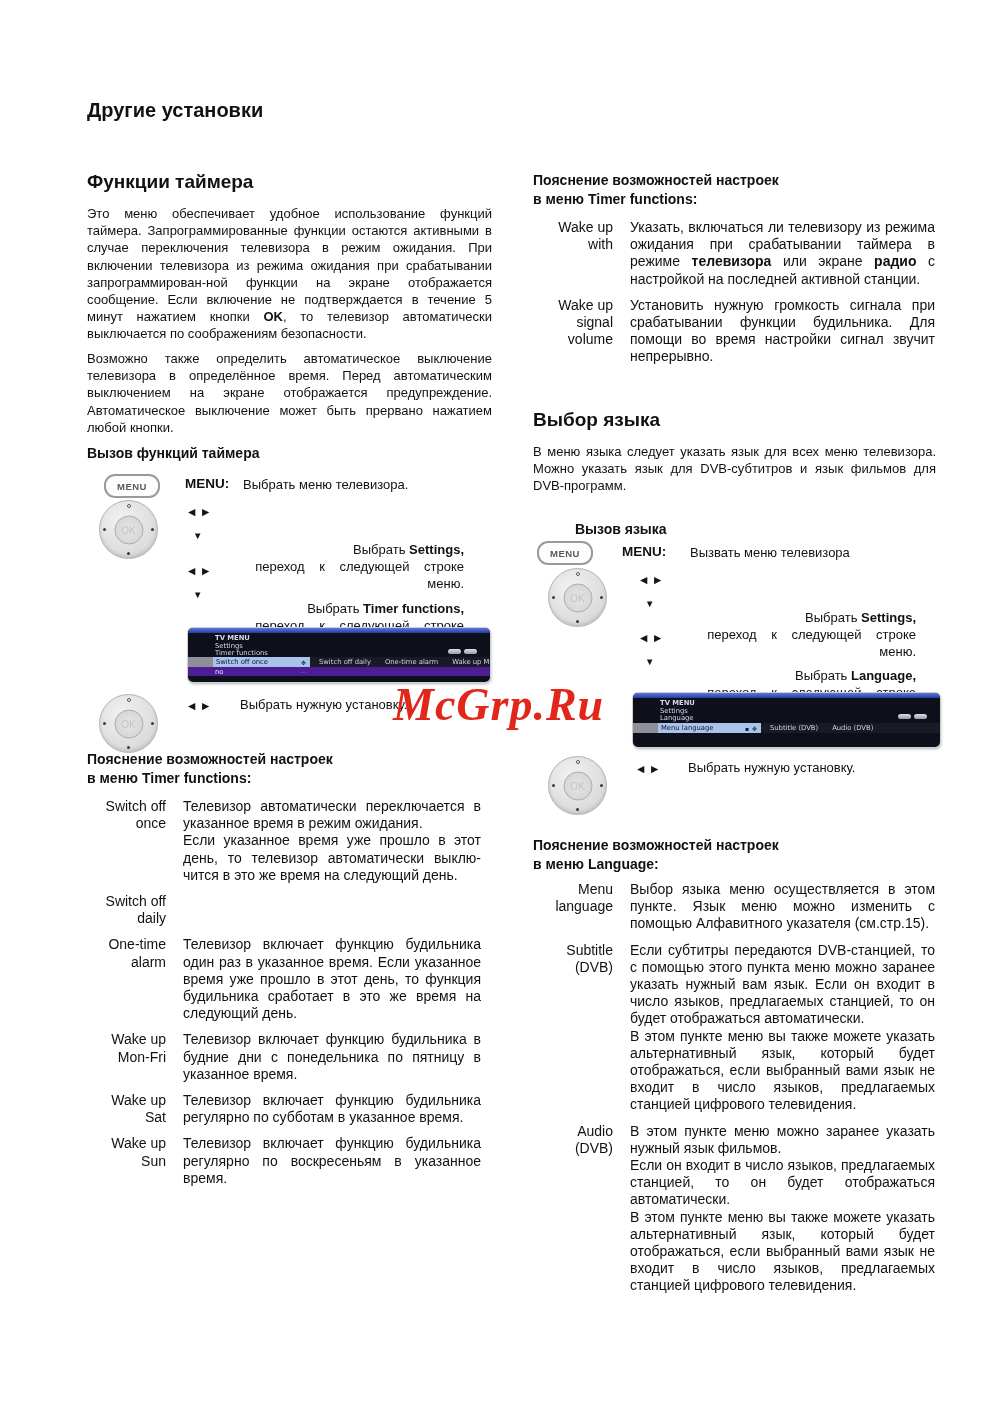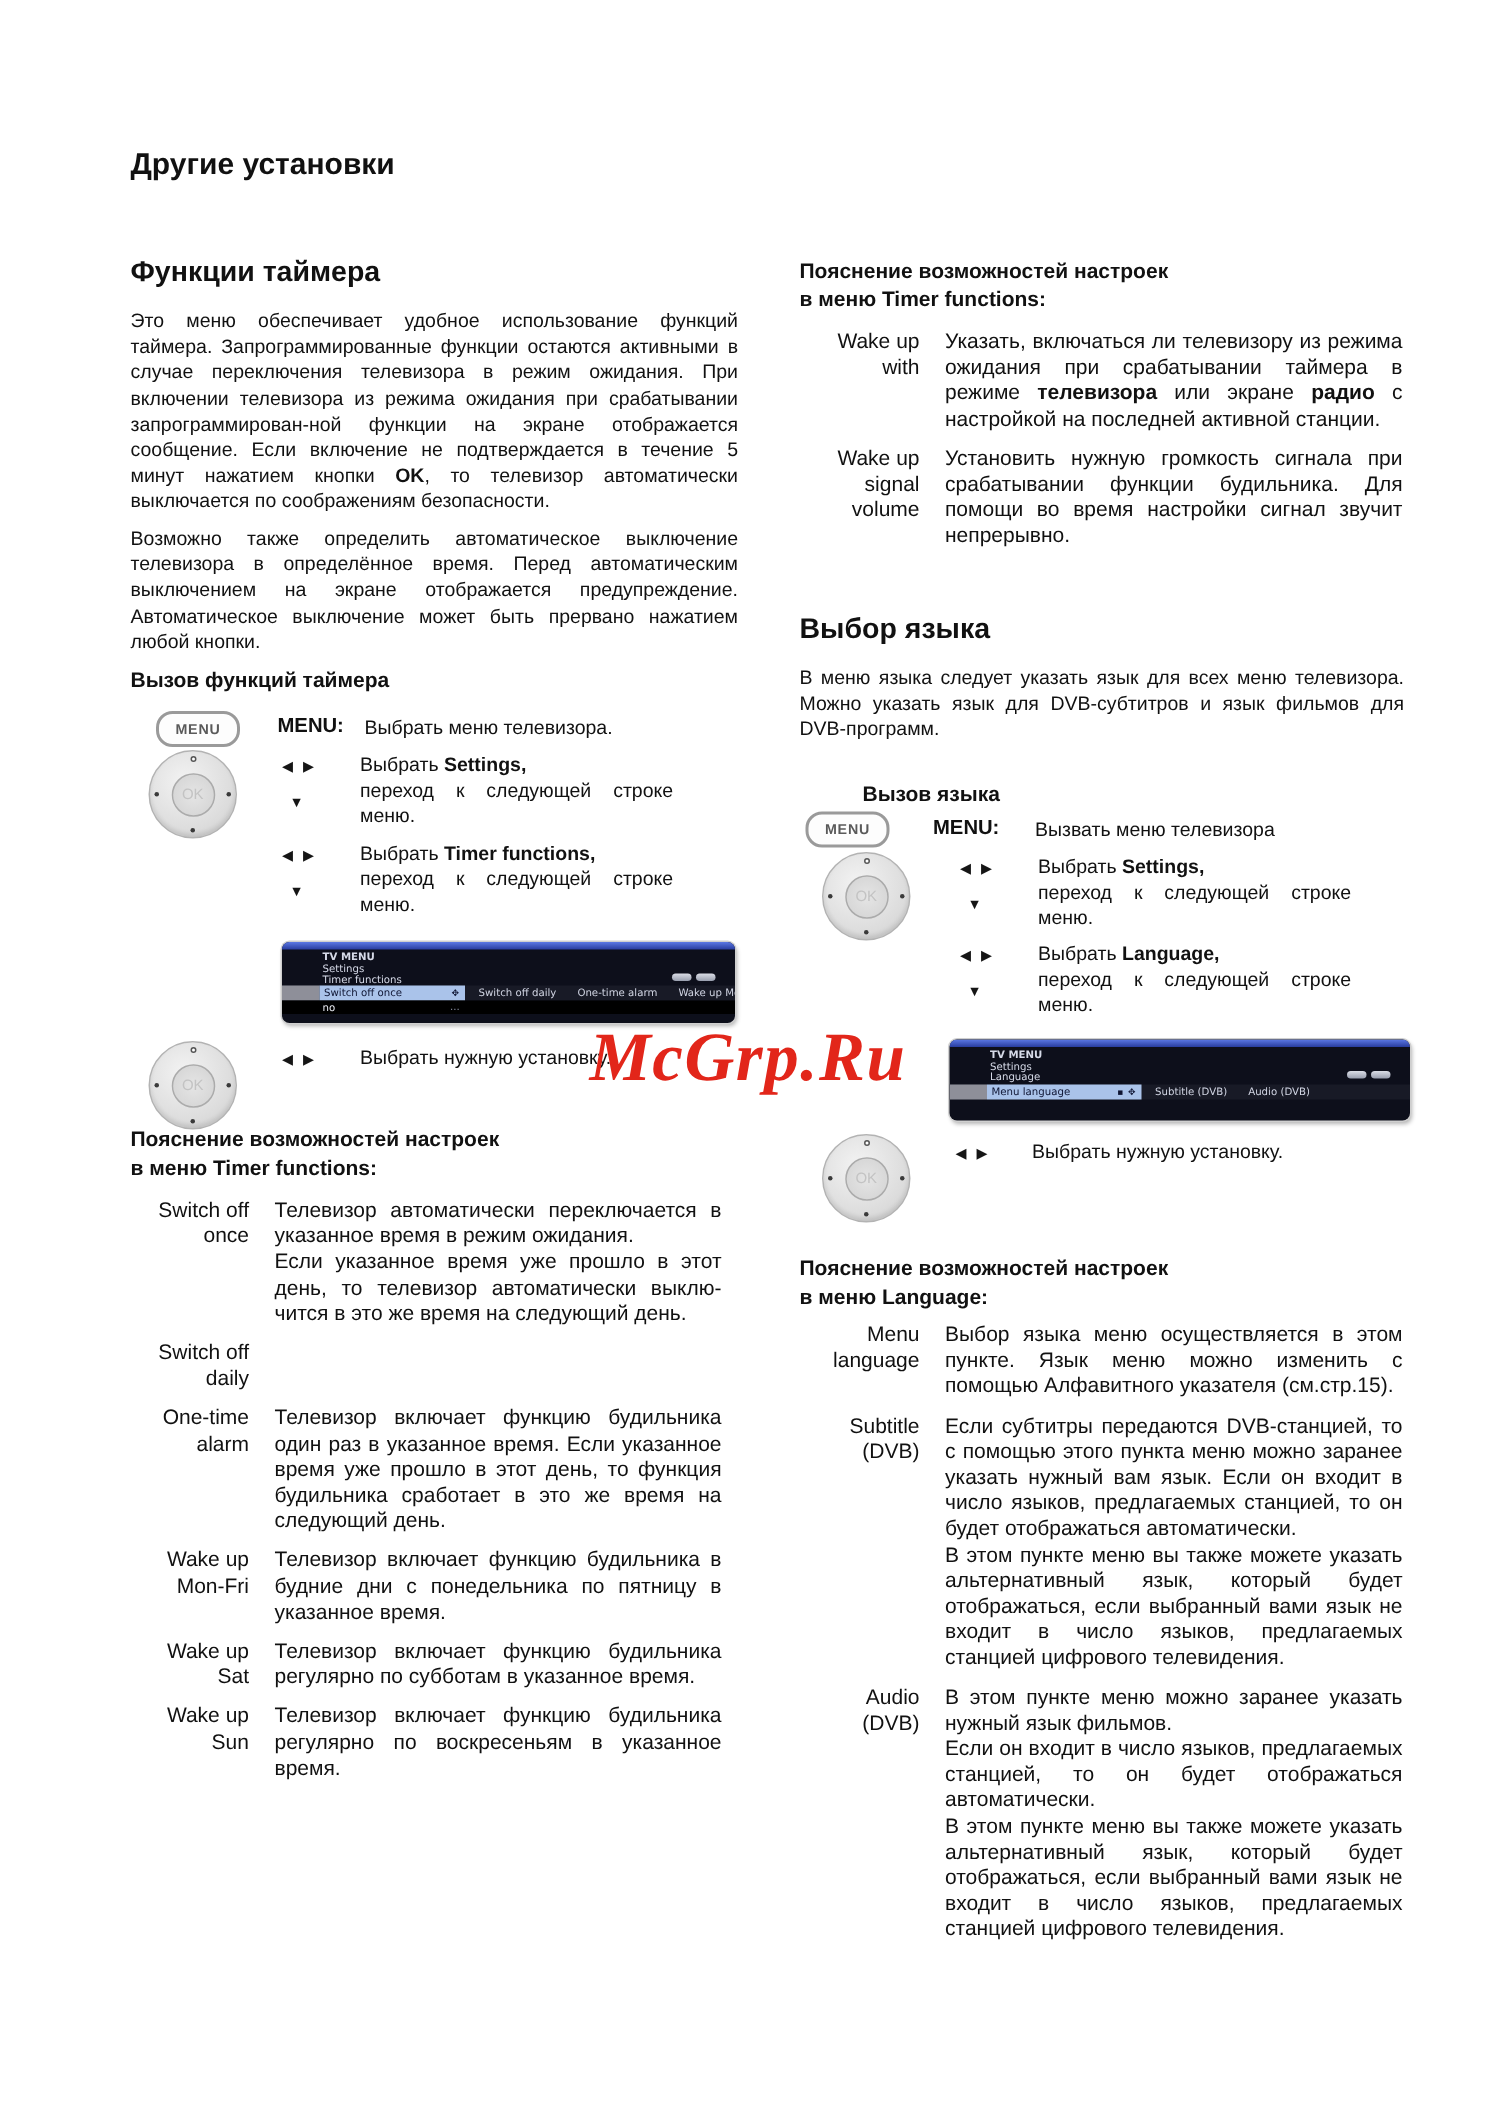--- a/index.html
+++ b/index.html
@@ -30,42 +30,42 @@
   .dpad .s{bottom:3px;left:50%;margin-left:-1.5px;}
   .dpad .w{left:3px;top:50%;margin-top:-1.5px;}
   .dpad .e{right:3px;top:50%;margin-top:-1.5px;}
 
   
   .menuline-label{position:absolute;font-size:13.5px;font-weight:bold;}
   .menuline-text{position:absolute;font-size:13px;}
   .step{position:absolute;font-size:13px;line-height:17.2px;}
   .step-arrows{position:absolute;left:0;top:2px;width:30px;font-size:9.5px;color:#151515;letter-spacing:2px;}
   .step-arrows .down{display:block;margin:7px 0 0 5px;letter-spacing:0;}
-  .step-text{margin-left:52px;width:224px;text-align:left;}
+  .step-text{margin-left:52px;width:224px;text-align:right;margin-top:40px;}
   .spread{word-spacing:11px;}
   .choose{position:absolute;font-size:13px;}
   .choose-arrows{position:absolute;font-size:9.5px;letter-spacing:2px;color:#151515;}
 
   
   .tvshot{position:absolute;background:#0d0f1b;border-radius:5px;overflow:hidden;
           box-shadow:0 0 0 1px #cfcfcf,1px 2px 3px rgba(0,0,0,.3);
           font-family:"DejaVu Sans",sans-serif;}
   .tvshot .topbar{height:5px;background:linear-gradient(#5b78e4,#283c9e);}
   .tvshot .head{padding:2px 0 0 27px;font-size:6.8px;line-height:7.6px;color:#d6dae8;}
   .tvshot .t1{font-weight:bold;}
   .tvshot .pills{position:absolute;top:21px;right:13px;display:flex;gap:3px;}
   .tvshot .pill{width:13px;height:4.5px;border-radius:2.5px;background:linear-gradient(#dadde6,#989eae);}
   .tvshot .selrow{position:absolute;left:0;width:100%;height:10px;display:flex;align-items:center;
                   background:#181a26;font-size:6.8px;color:#d0d4e2;}
   .tvshot .lstrip{width:25px;height:100%;background:#8e8f99;flex:none;}
   .tvshot .hl{height:100%;background:#aac3ea;color:#0e1432;display:flex;align-items:center;
               justify-content:space-between;padding:0 4px 0 3px;flex:none;box-sizing:border-box;}
   .tvshot .hlicons{display:flex;gap:3px;align-items:center;font-size:6px;}
   .tvshot .opts{display:flex;gap:14px;padding-left:9px;white-space:nowrap;overflow:hidden;}
-  .tvshot .valrow{position:absolute;left:0;width:100%;height:9px;background:#000000;font-size:6.8px;}
+  .tvshot .valrow{position:absolute;left:0;width:100%;height:9px;background:#4c1d95;font-size:6.8px;}
   .tvshot .vleft{position:absolute;left:27px;top:1px;color:#eceef5;}
   .tvshot .vdots{position:absolute;left:112px;top:0;color:#8a90a4;}
 
   
   .deflist{position:absolute;font-size:14px;line-height:17.2px;}
   .def-item{display:flex;margin-bottom:9px;}
   .def-term{text-align:right;white-space:pre-line;flex:none;}
   .deflist.lcol .def-term{width:79px;}
   .deflist.rcol .def-term{width:80px;}
   .def-desc{margin-left:17px;flex:1;text-align:justify;white-space:pre-line;}

